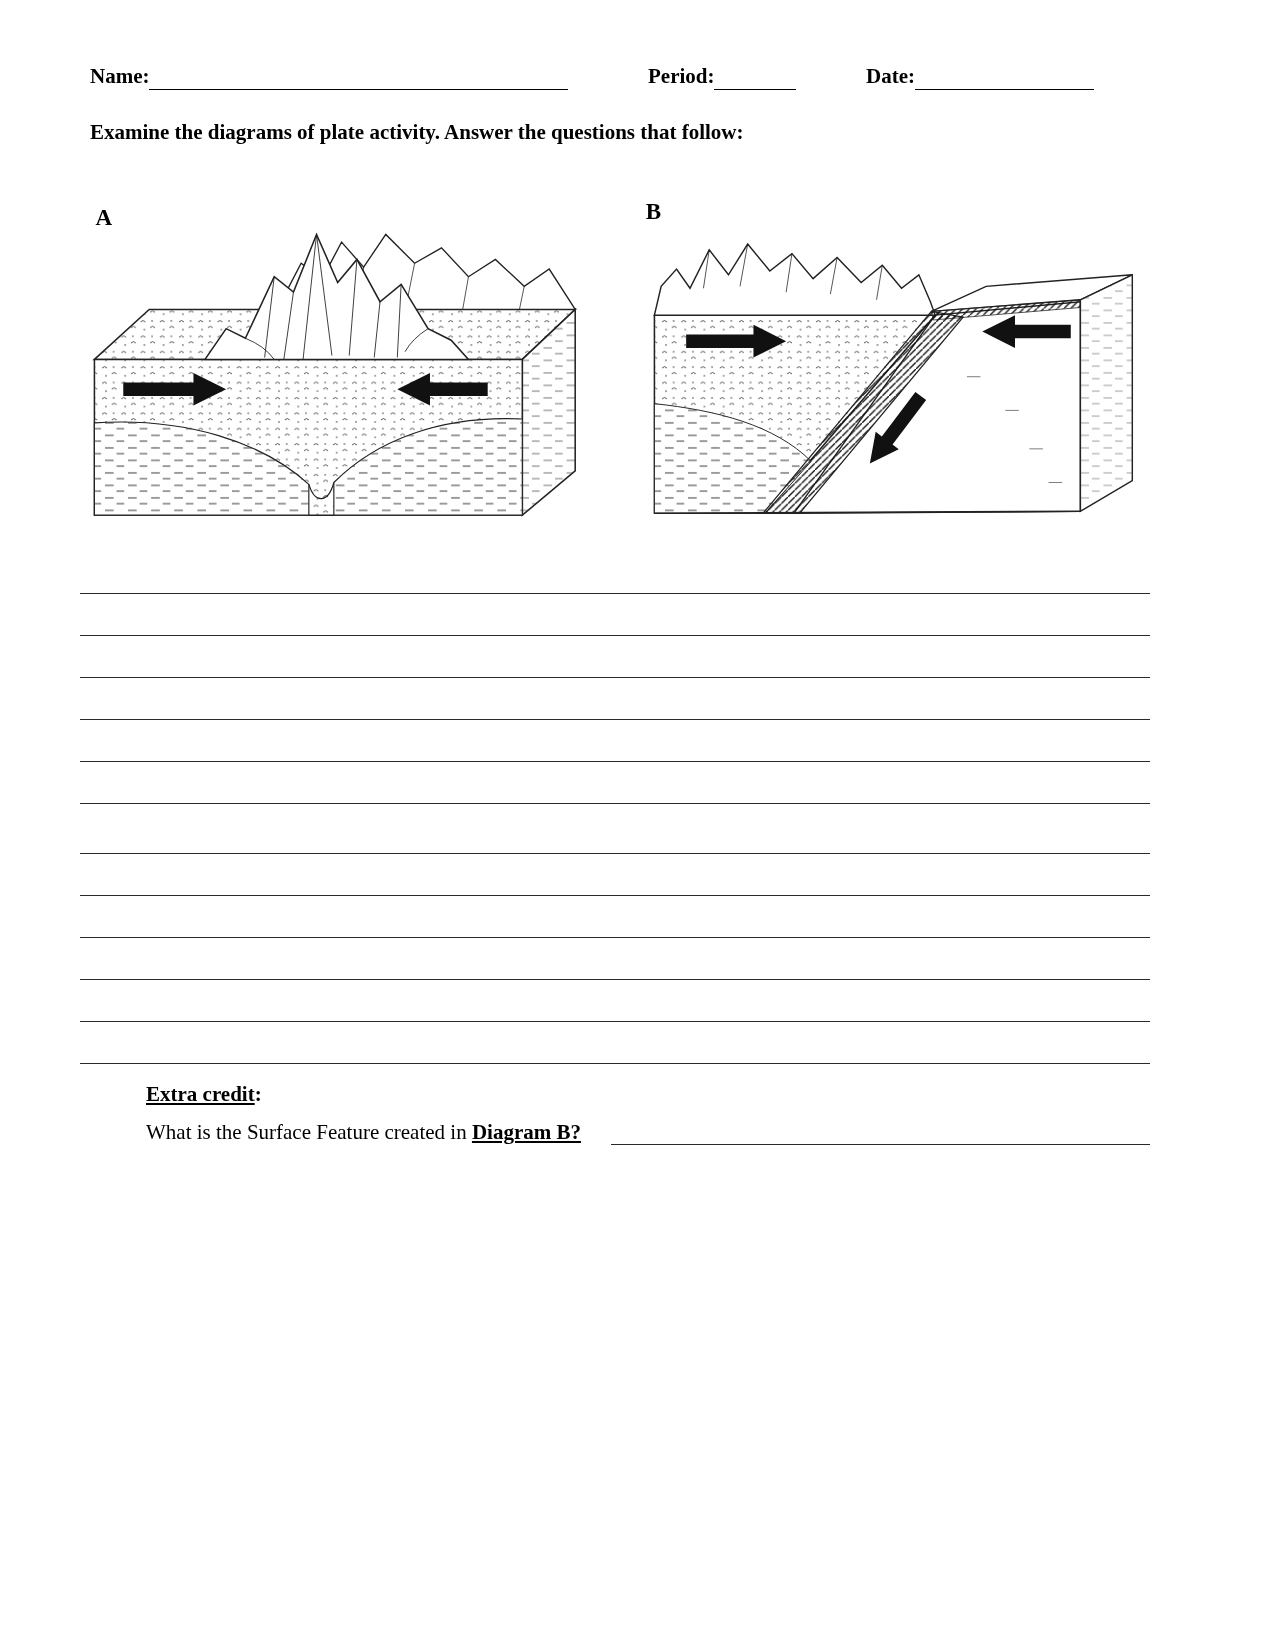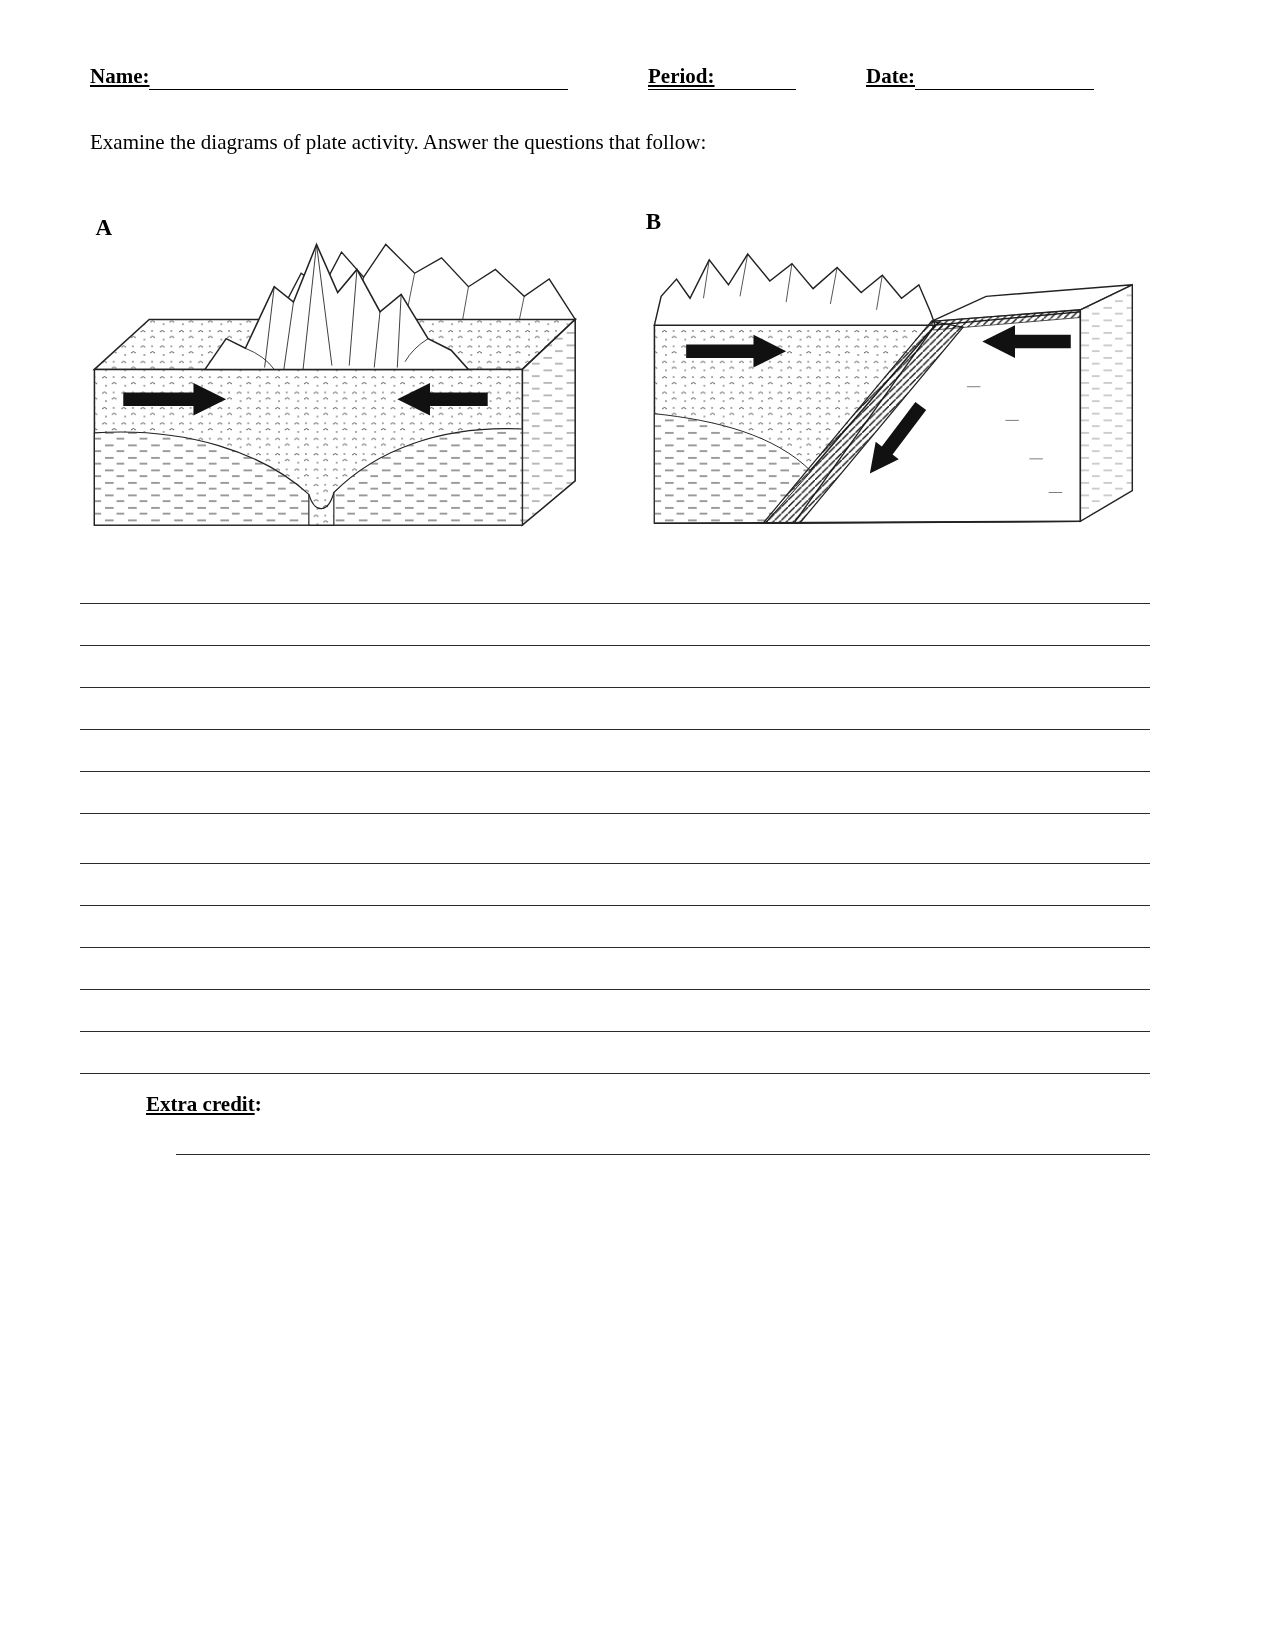--- a/index.html
+++ b/index.html
@@ -8,32 +8,32 @@
     height:1651px;
     background:#ffffff;
     color:#000;
     font-family:"Liberation Serif", serif;
     font-size:21px;
     overflow:hidden;
   }
   .page { padding:64px 70px 0 80px; }
 
   
-  .header-row { display:flex; align-items:flex-end; padding-left:10px;text-decoration:underline; }
+  .header-row { display:flex; align-items:flex-end; padding-left:10px; }
   .h-label { font-weight:bold; white-space:pre; }
   .h-blank { border-bottom:1.7px solid #000; height:26px; }
   .f-name { display:flex; width:478px; }
   .f-name .h-blank { flex:1; }
-  .f-period { display:flex; width:148px; margin-left:80px;flex-direction:column; }
+  .f-period { display:flex; width:148px; margin-left:80px; }
   .f-period .h-blank { flex:1; }
   .f-date { display:flex; width:228px; margin-left:70px;text-align:right; }
   .f-date .h-blank { flex:1; }
 
   .short-answer { font-weight:bold; margin-top:78px; padding-left:10px; }
-  .instructions { font-weight:normal; margin-top:40px; padding-left:10px; }
+  .instructions { font-weight:bold; margin-top:30px; padding-left:10px; }
 
   .diagrams { display:flex; gap:60px; margin-top:46px; }
   .diagram { width:500px; height:333px; }
   .dlabel { font-family:"Liberation Serif", serif; font-weight:bold; font-size:24px; }
 
   .question { margin-top:58px; line-height:1.33; padding-right:60px; }
   .question.q2 { margin-top:48px; }
   .q-bold { font-weight:bold; text-decoration:underline; }
 
   .answer-lines { margin-top:28px; margin-right:55px; }
@@ -184,16 +184,17 @@
       <div class="answer-line"></div>
       <div class="answer-line"></div>
       <div class="answer-line"></div>
       <div class="answer-line"></div>
     </div>
 
   <div class="extra-credit-heading">
     <span class="ec-underline">Extra credit</span><span>:</span>
   </div>
   <div class="extra-credit-q">
+    <span><span>What is the Surface Feature created in </span><span class="q-bold">Diagram B?</span></span>
     <span class="ec-blank"></span>
   </div>
 
 </div>
 
 </body></html>

